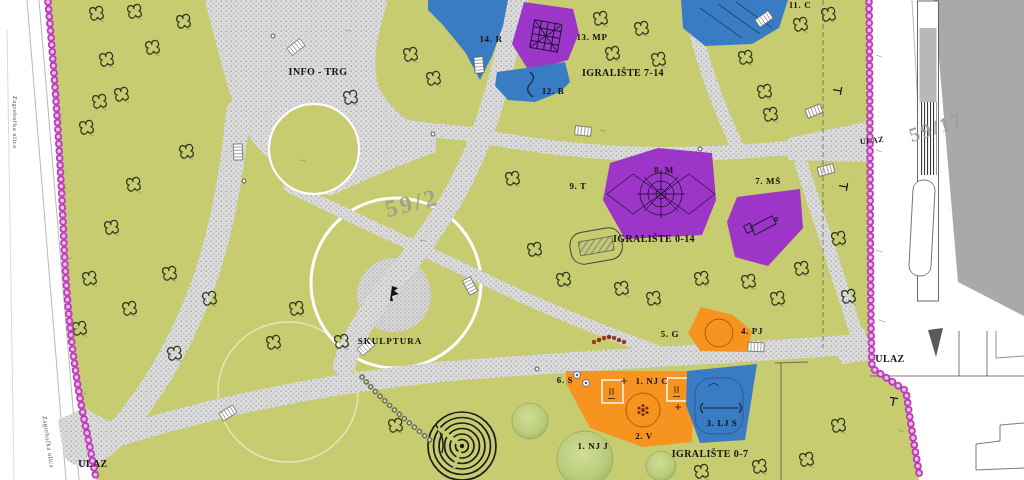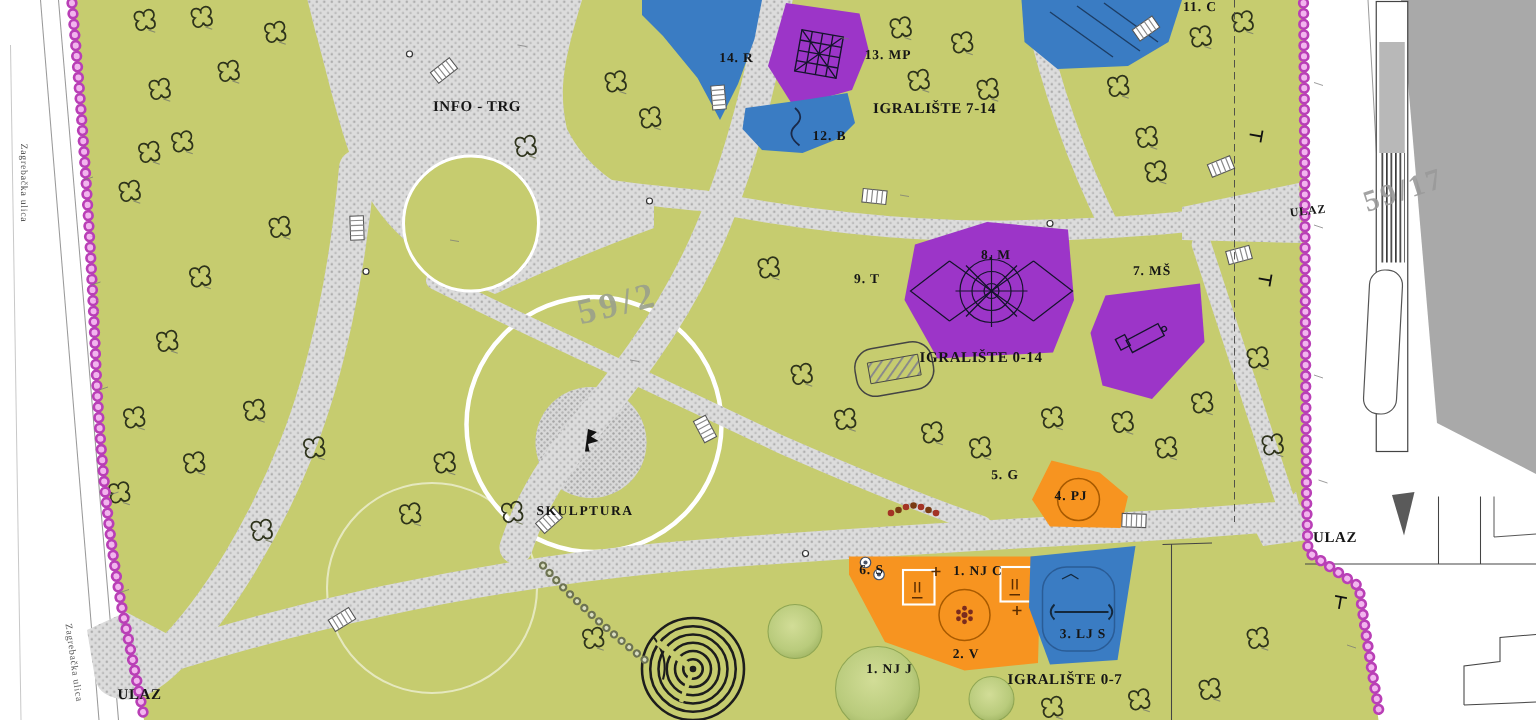--- a/index.html
+++ b/index.html
@@ -338,23 +338,23 @@
   <div class="lbl item" style="left:592px;top:37px;">13. MP</div>
   <div class="lbl big" style="left:623px;top:73px;">IGRALIŠTE 7-14</div>
   <div class="lbl item" style="left:553px;top:91px;">12. B</div>
   <div class="lbl item" style="left:800px;top:5px;text-align:center;">11. C</div>
   <div class="lbl item" style="left:578px;top:186px;">9. T</div>
   <div class="lbl item" style="left:664px;top:170px;font-family:Liberation Serif, serif;">8. M</div>
   <div class="lbl item" style="left:768px;top:181px;">7. MŠ</div>
   <div class="lbl big" style="left:654px;top:239px;">IGRALIŠTE 0-14</div>
   <div class="lbl parcel" style="left:412px;top:203px;font-size:24px;letter-spacing:3px;transform:translate(-50%,-50%) rotate(-14deg);">59/2</div>
   <div class="lbl item" style="left:390px;top:341px;letter-spacing:1px;">SKULPTURA</div>
-  <div class="lbl item" style="left:670px;top:317px;">5. G</div>
-  <div class="lbl item" style="left:706px;top:331px;padding-left:16px;">4. PJ</div>
-  <div class="lbl item" style="left:581px;top:380px;">6. S</div>
+  <div class="lbl item" style="left:670px;top:334px;">5. G</div>
+  <div class="lbl item" style="left:744px;top:331px;padding-left:16px;">4. PJ</div>
+  <div class="lbl item" style="left:565px;top:380px;">6. S</div>
   <div class="lbl item" style="left:652px;top:381px;">1. NJ C</div>
   <div class="lbl item" style="left:593px;top:401px;margin-top:45px;">1. NJ J</div>
   <div class="lbl item" style="left:644px;top:436px;">2. V</div>
   <div class="lbl item" style="left:722px;top:423px;">3. LJ S</div>
   <div class="lbl big" style="left:710px;top:454px;">IGRALIŠTE 0-7</div>
   <div class="lbl ulaz-small" style="left:872px;top:141px;transform:translate(-50%,-50%) rotate(-6deg);">ULAZ</div>
   <div class="lbl big" style="left:890px;top:359px;">ULAZ</div>
   <div class="lbl big" style="left:93px;top:464px;">ULAZ</div>
   <div class="lbl parcel" style="left:936px;top:127px;font-size:20px;letter-spacing:2px;color:#9a9a9a;transform:translate(-50%,-50%) rotate(-18deg);">59/17</div>
   <div class="lbl street" style="left:15px;top:122px;transform:translate(-50%,-50%) rotate(90deg);">Zagrebačka ulica</div>

